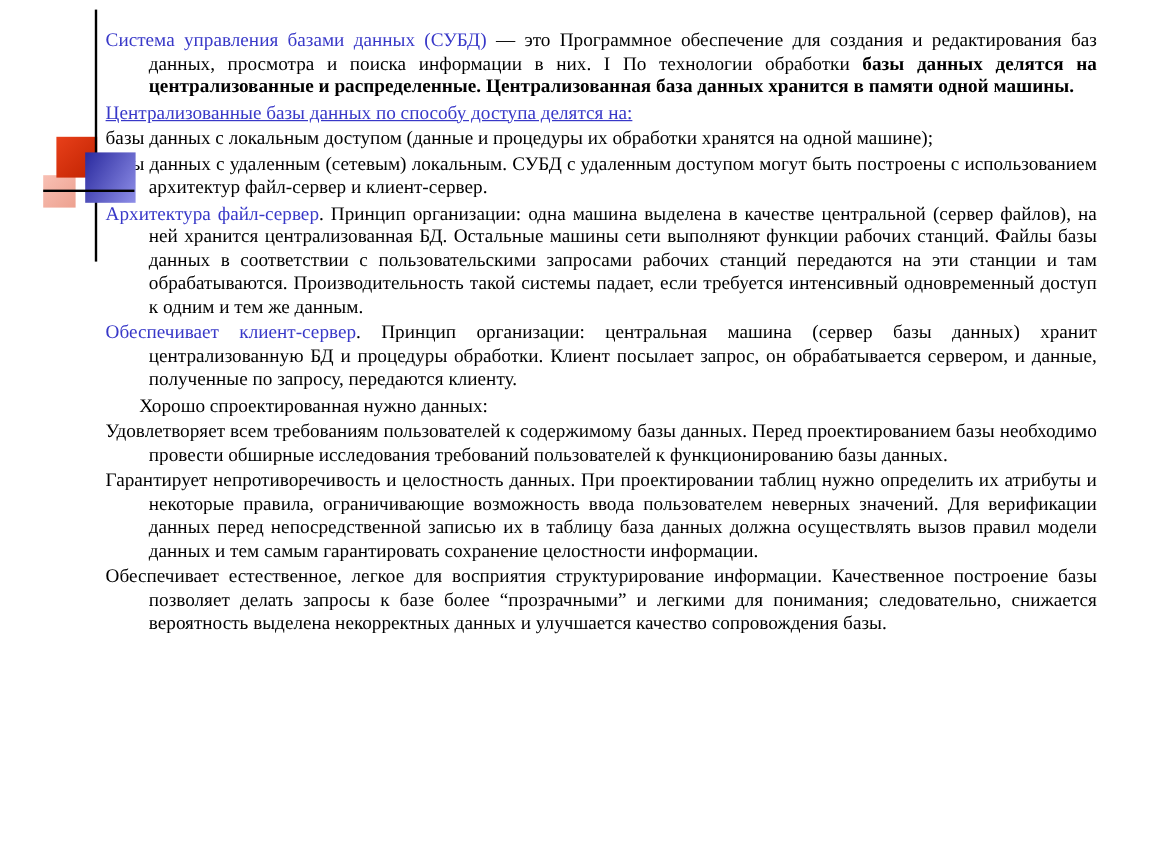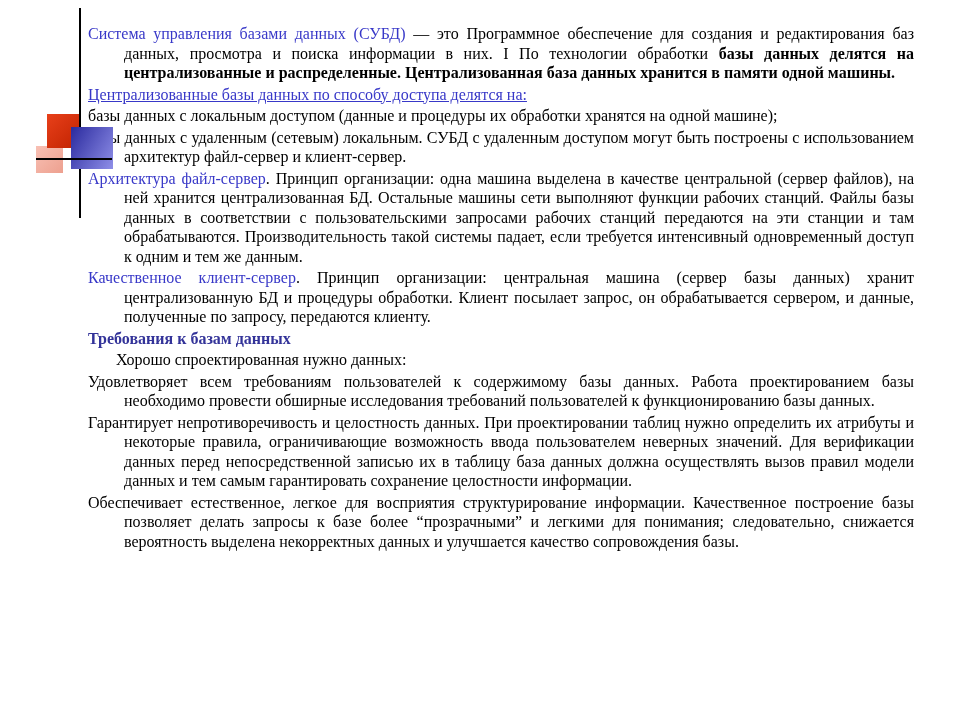--- a/index.html
+++ b/index.html
@@ -76,20 +76,19 @@
   <div class="deco deco-vline"></div>
   <div class="deco deco-blue"></div>
   <div class="deco deco-hline"></div>
 
   <div class="slide-body">
       <p class="para"><span class="seg-accent">Система управления базами данных (СУБД)</span><span class="seg-normal"> — это Программное обеспечение для создания и редактирования баз данных, просмотра и поиска информации в них. I По технологии обработки </span><span class="seg-bold">базы данных делятся на централизованные и распределенные. Централизованная база данных хранится в памяти одной машины.</span></p>
       <p class="para"><span class="seg-accent-underline">Централизованные базы данных по способу доступа делятся на:</span></p>
       <p class="para"><span class="seg-normal">базы данных с локальным доступом (данные и процедуры их обработки хранятся на одной машине);</span></p>
       <p class="para"><span class="seg-normal">базы данных с удаленным (сетевым) локальным. СУБД с удаленным доступом могут быть построены с использованием архитектур файл-сервер и клиент-сервер.</span></p>
       <p class="para"><span class="seg-accent">Архитектура файл-сервер</span><span class="seg-normal">. Принцип организации: одна машина выделена в качестве центральной (сервер файлов), на ней хранится централизованная БД. Остальные машины сети выполняют функции рабочих станций. Файлы базы данных в соответствии с пользовательскими запросами рабочих станций передаются на эти станции и там обрабатываются. Производительность такой системы падает, если требуется интенсивный одновременный доступ к одним и тем же данным.</span></p>
-      <p class="para"><span class="seg-accent">Качественное клиент-сервер</span><span class="seg-normal">. Принцип организации: центральная машина (сервер базы данных) хранит централизованную БД и процедуры обработки. Клиент посылает запрос, он обрабатывается сервером, и данные, полученные по запросу, передаются клиенту.</span></p>
-      <p class="para heading"><span class="">Требования к базам данных</span></p>
+      <p class="para"><span class="seg-accent">Обеспечивает клиент-сервер</span><span class="seg-normal">. Принцип организации: центральная машина (сервер базы данных) хранит централизованную БД и процедуры обработки. Клиент посылает запрос, он обрабатывается сервером, и данные, полученные по запросу, передаются клиенту.</span></p>
       <p class="para plain-indent"><span class="seg-normal">Хорошо спроектированная нужно данных:</span></p>
-      <p class="para"><span class="seg-normal">Удовлетворяет всем требованиям пользователей к содержимому базы данных. Работа проектированием базы необходимо провести обширные исследования требований пользователей к функционированию базы данных.</span></p>
+      <p class="para"><span class="seg-normal">Удовлетворяет всем требованиям пользователей к содержимому базы данных. Перед проектированием базы необходимо провести обширные исследования требований пользователей к функционированию базы данных.</span></p>
       <p class="para"><span class="seg-normal">Гарантирует непротиворечивость и целостность данных. При проектировании таблиц нужно определить их атрибуты и некоторые правила, ограничивающие возможность ввода пользователем неверных значений. Для верификации данных перед непосредственной записью их в таблицу база данных должна осуществлять вызов правил модели данных и тем самым гарантировать сохранение целостности информации.</span></p>
       <p class="para"><span class="seg-normal">Обеспечивает естественное, легкое для восприятия структурирование информации. Качественное построение базы позволяет делать запросы к базе более “прозрачными” и легкими для понимания; следовательно, снижается вероятность выделена некорректных данных и улучшается качество сопровождения базы.</span></p>
     </div>
 </div>
 
 </body></html>

